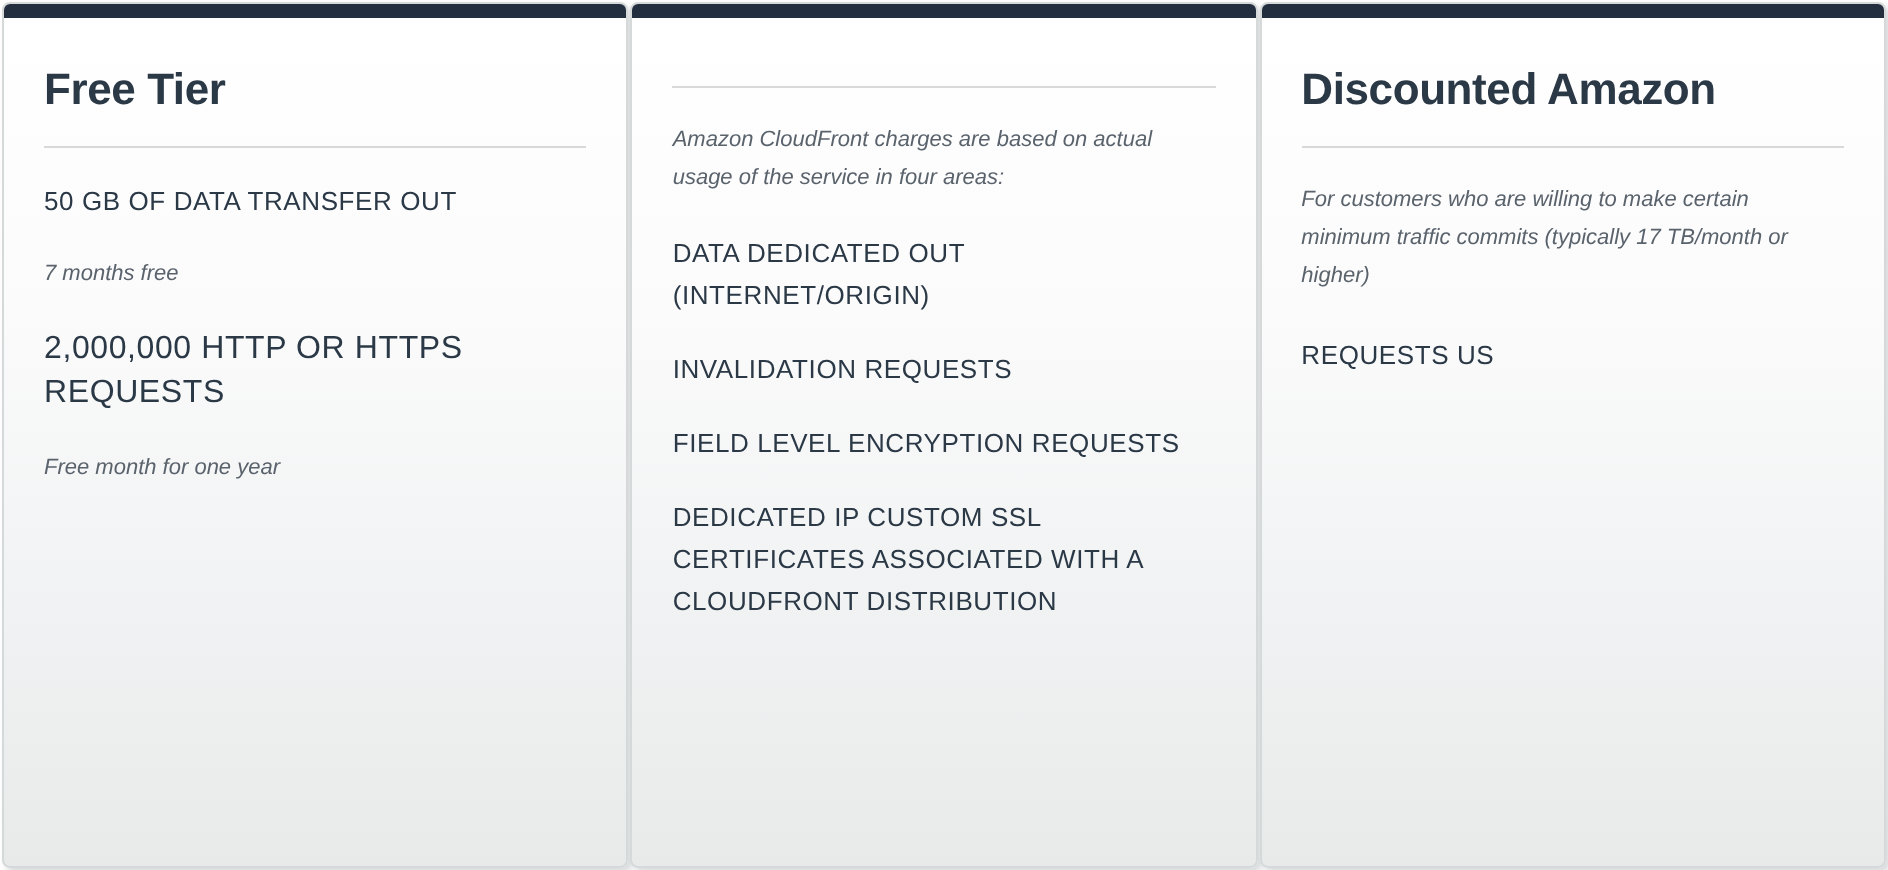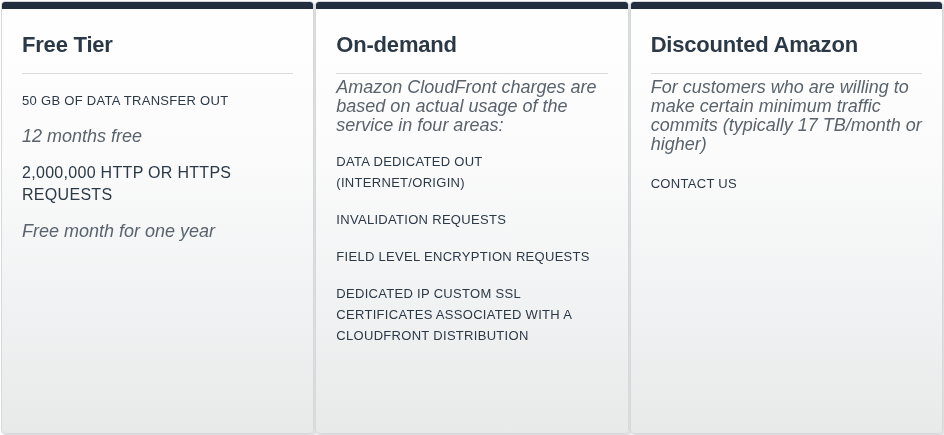--- a/index.html
+++ b/index.html
@@ -56,22 +56,22 @@
     line-height: 21px;
     font-weight: 400;
     color: #2b3947;
     letter-spacing: 0.3px;
   }
   .feature-lg {
     font-size: 16px;
     line-height: 22px;
   }
   .note {
-    margin: 4px 0;
-    font-size: 18px;
+    margin: 17px 0;
+    font-size: 11px;
     line-height: 19px;
     font-style: italic;
     font-weight: 400;
     color: #5a636c;
   }
   .contact {
     cursor: pointer;
     margin-top: 19px;
   }
 </style>
@@ -79,42 +79,41 @@
 <body>
 
 <div class="cards">
 
   <div class="card">
     <div class="card-top-bar"></div>
     <div class="card-body">
       <h2 class="card-title">Free Tier</h2>
       <hr class="divider">
       <p class="feature">50 GB OF DATA TRANSFER OUT</p>
-      <p class="note">12 months free</p>
+      <p class="note">7 months free</p>
       <p class="feature feature-lg">2,000,000 HTTP OR HTTPS REQUESTS</p>
       <p class="note">Free month for one year</p>
     </div>
   </div>
 
   <div class="card">
     <div class="card-top-bar"></div>
     <div class="card-body">
-      <h2 class="card-title">On-demand</h2>
       <hr class="divider">
       <p class="note">Amazon CloudFront charges are based on actual usage of the service in four areas:</p>
       <p class="feature">DATA DEDICATED OUT (INTERNET/ORIGIN)</p>
       <p class="feature">INVALIDATION REQUESTS</p>
       <p class="feature">FIELD LEVEL ENCRYPTION REQUESTS</p>
       <p class="feature">DEDICATED IP CUSTOM SSL CERTIFICATES ASSOCIATED WITH A CLOUDFRONT DISTRIBUTION</p>
     </div>
   </div>
 
   <div class="card">
     <div class="card-top-bar"></div>
     <div class="card-body">
       <h2 class="card-title">Discounted Amazon</h2>
       <hr class="divider">
       <p class="note">For customers who are willing to make certain minimum traffic commits (typically 17 TB/month or higher)</p>
-      <p class="feature contact">CONTACT US</p>
+      <p class="feature contact">REQUESTS US</p>
     </div>
   </div>
 
 </div>
 
 </body></html>

